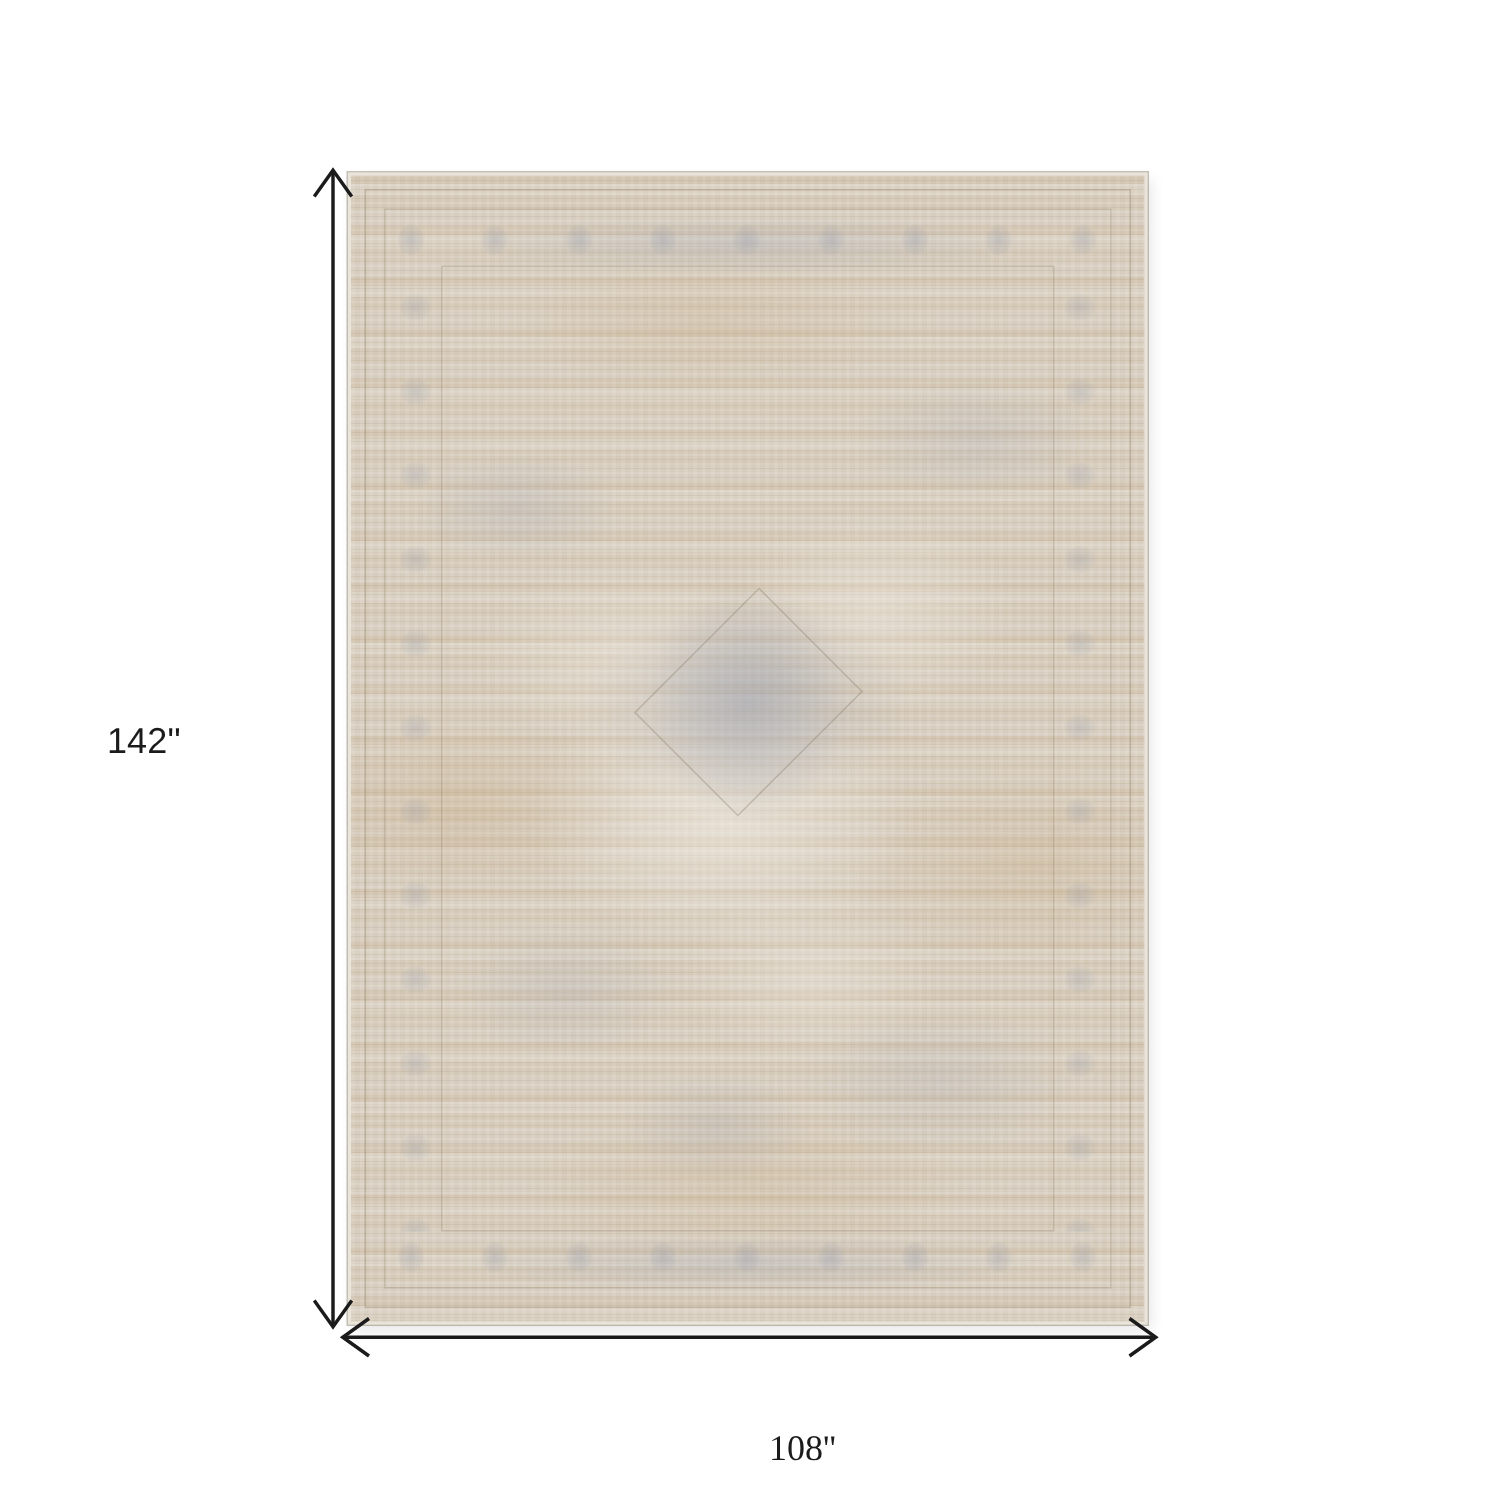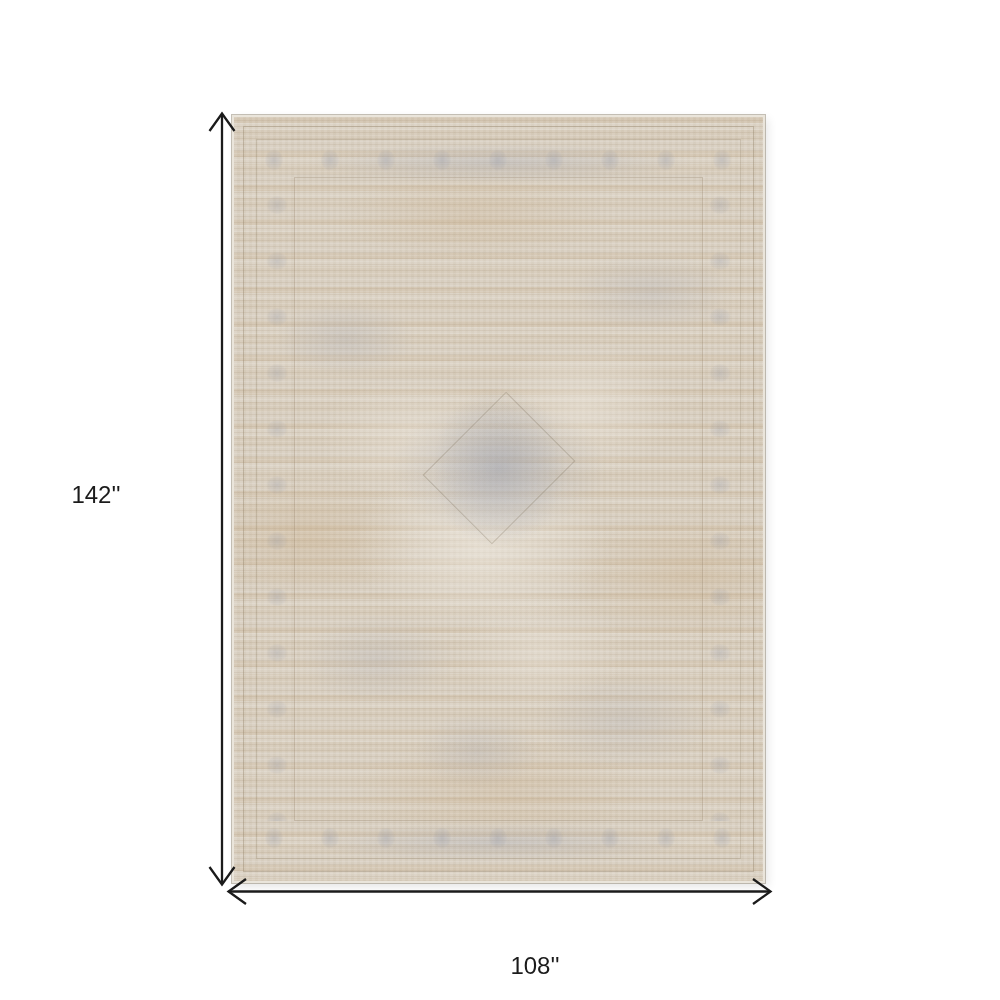--- a/index.html
+++ b/index.html
@@ -110,21 +110,21 @@
   }
   .dim-label {
     position: absolute;
     color: #1b1b1b;
     font-size: 24px;
     line-height: 1;
     white-space: nowrap;
     transform: translate(-50%, -50%);
   }
   .height-label { left: 96px;  top: 495px; }
-  .width-label  { left: 535px; top: 966px; }
+  .width-label  { left: 535px; top: 966px; font-family: Liberation Serif, serif; }
 </style>
 </head>
 <body>
 
 <div class="stage">
 
   <div class="rug" title="Faded beige and gray-blue distressed oriental area rug shown flat">
     <div class="rug-frame-outer"></div>
     <div class="rug-frame-mid"></div>
     <div class="motif-strip-h motif-top"></div>

